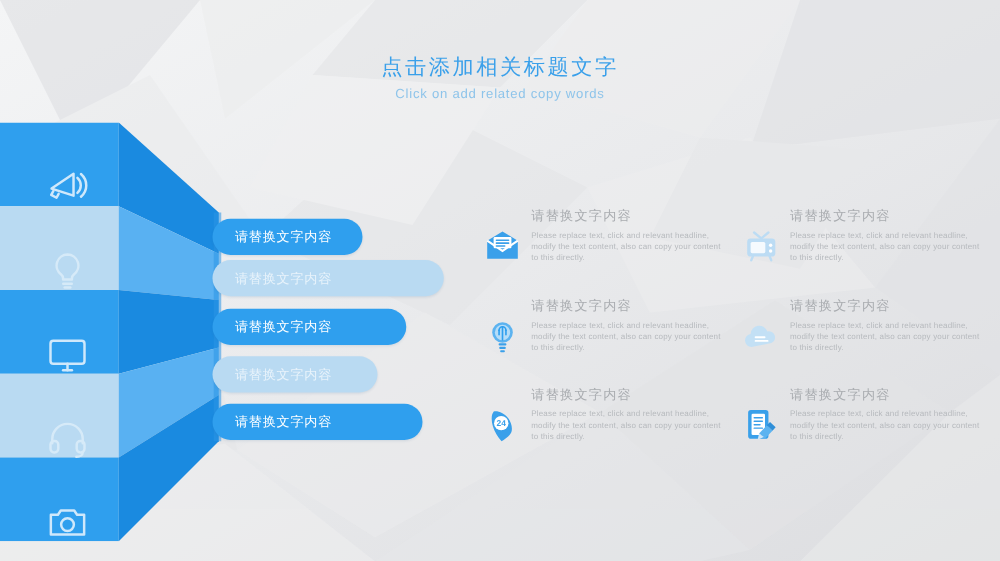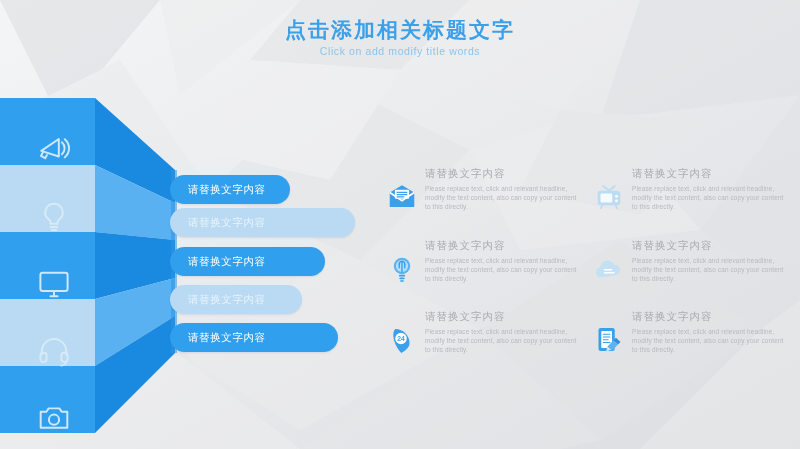--- a/index.html
+++ b/index.html
@@ -19,22 +19,23 @@
     overflow:hidden;
   }
   #poly{position:absolute;inset:0;width:800px;height:449px;}
 
   
   .title-wrap{
     position:absolute;top:18px;left:0;width:800px;text-align:center;
     z-index:6;
   }
   .title-cn{
-    font-size:21px;letter-spacing:2px;color:#3aa0ea;font-weight:bold;
+    font-size:17px;letter-spacing:2px;color:#3aa0ea;font-weight:normal;
     line-height:24px;
+    margin-top:24px;
   }
   .title-en{
     font-size:10.5px;letter-spacing:.6px;color:#8ec4ea;line-height:16px;
     margin-top:1px;
   }
 
   
   .funnel{position:absolute;left:0;top:98px;width:370px;height:335px;z-index:4;}
   .funnel svg{display:block;}
 
@@ -107,21 +108,21 @@
       <polygon points="760,330 800,300 800,449 640,449" fill="#eaebec"></polygon>
       <polygon points="0,380 180,355 300,449 0,449" fill="#eeeeef"></polygon>
       <polygon points="300,449 480,330 600,440 560,449" fill="#e6e7e9"></polygon>
       <polygon points="250,60 400,70 330,180 200,150" fill="#f0f0f1"></polygon>
       <polygon points="560,110 700,120 640,215 520,190" fill="#e7e8ea"></polygon>
     </g>
   </svg>
 
   <div class="title-wrap">
     <div class="title-cn">点击添加相关标题文字</div>
-    <div class="title-en">Click on add modify title words</div>
+    <div class="title-en">Click on add related copy words</div>
   </div>
 
   <div class="funnel">
     <svg width="370" height="335" viewBox="0 0 370 335">
 
       <rect x="0" y="0" width="95" height="67" fill="#2f9fee"></rect>
       <rect x="0" y="67" width="95" height="67" fill="#b9daf2"></rect>
       <rect x="0" y="134" width="95" height="67" fill="#2f9fee"></rect>
       <rect x="0" y="201" width="95" height="67" fill="#b9daf2"></rect>
       <rect x="0" y="268" width="95" height="67" fill="#2f9fee"></rect>

